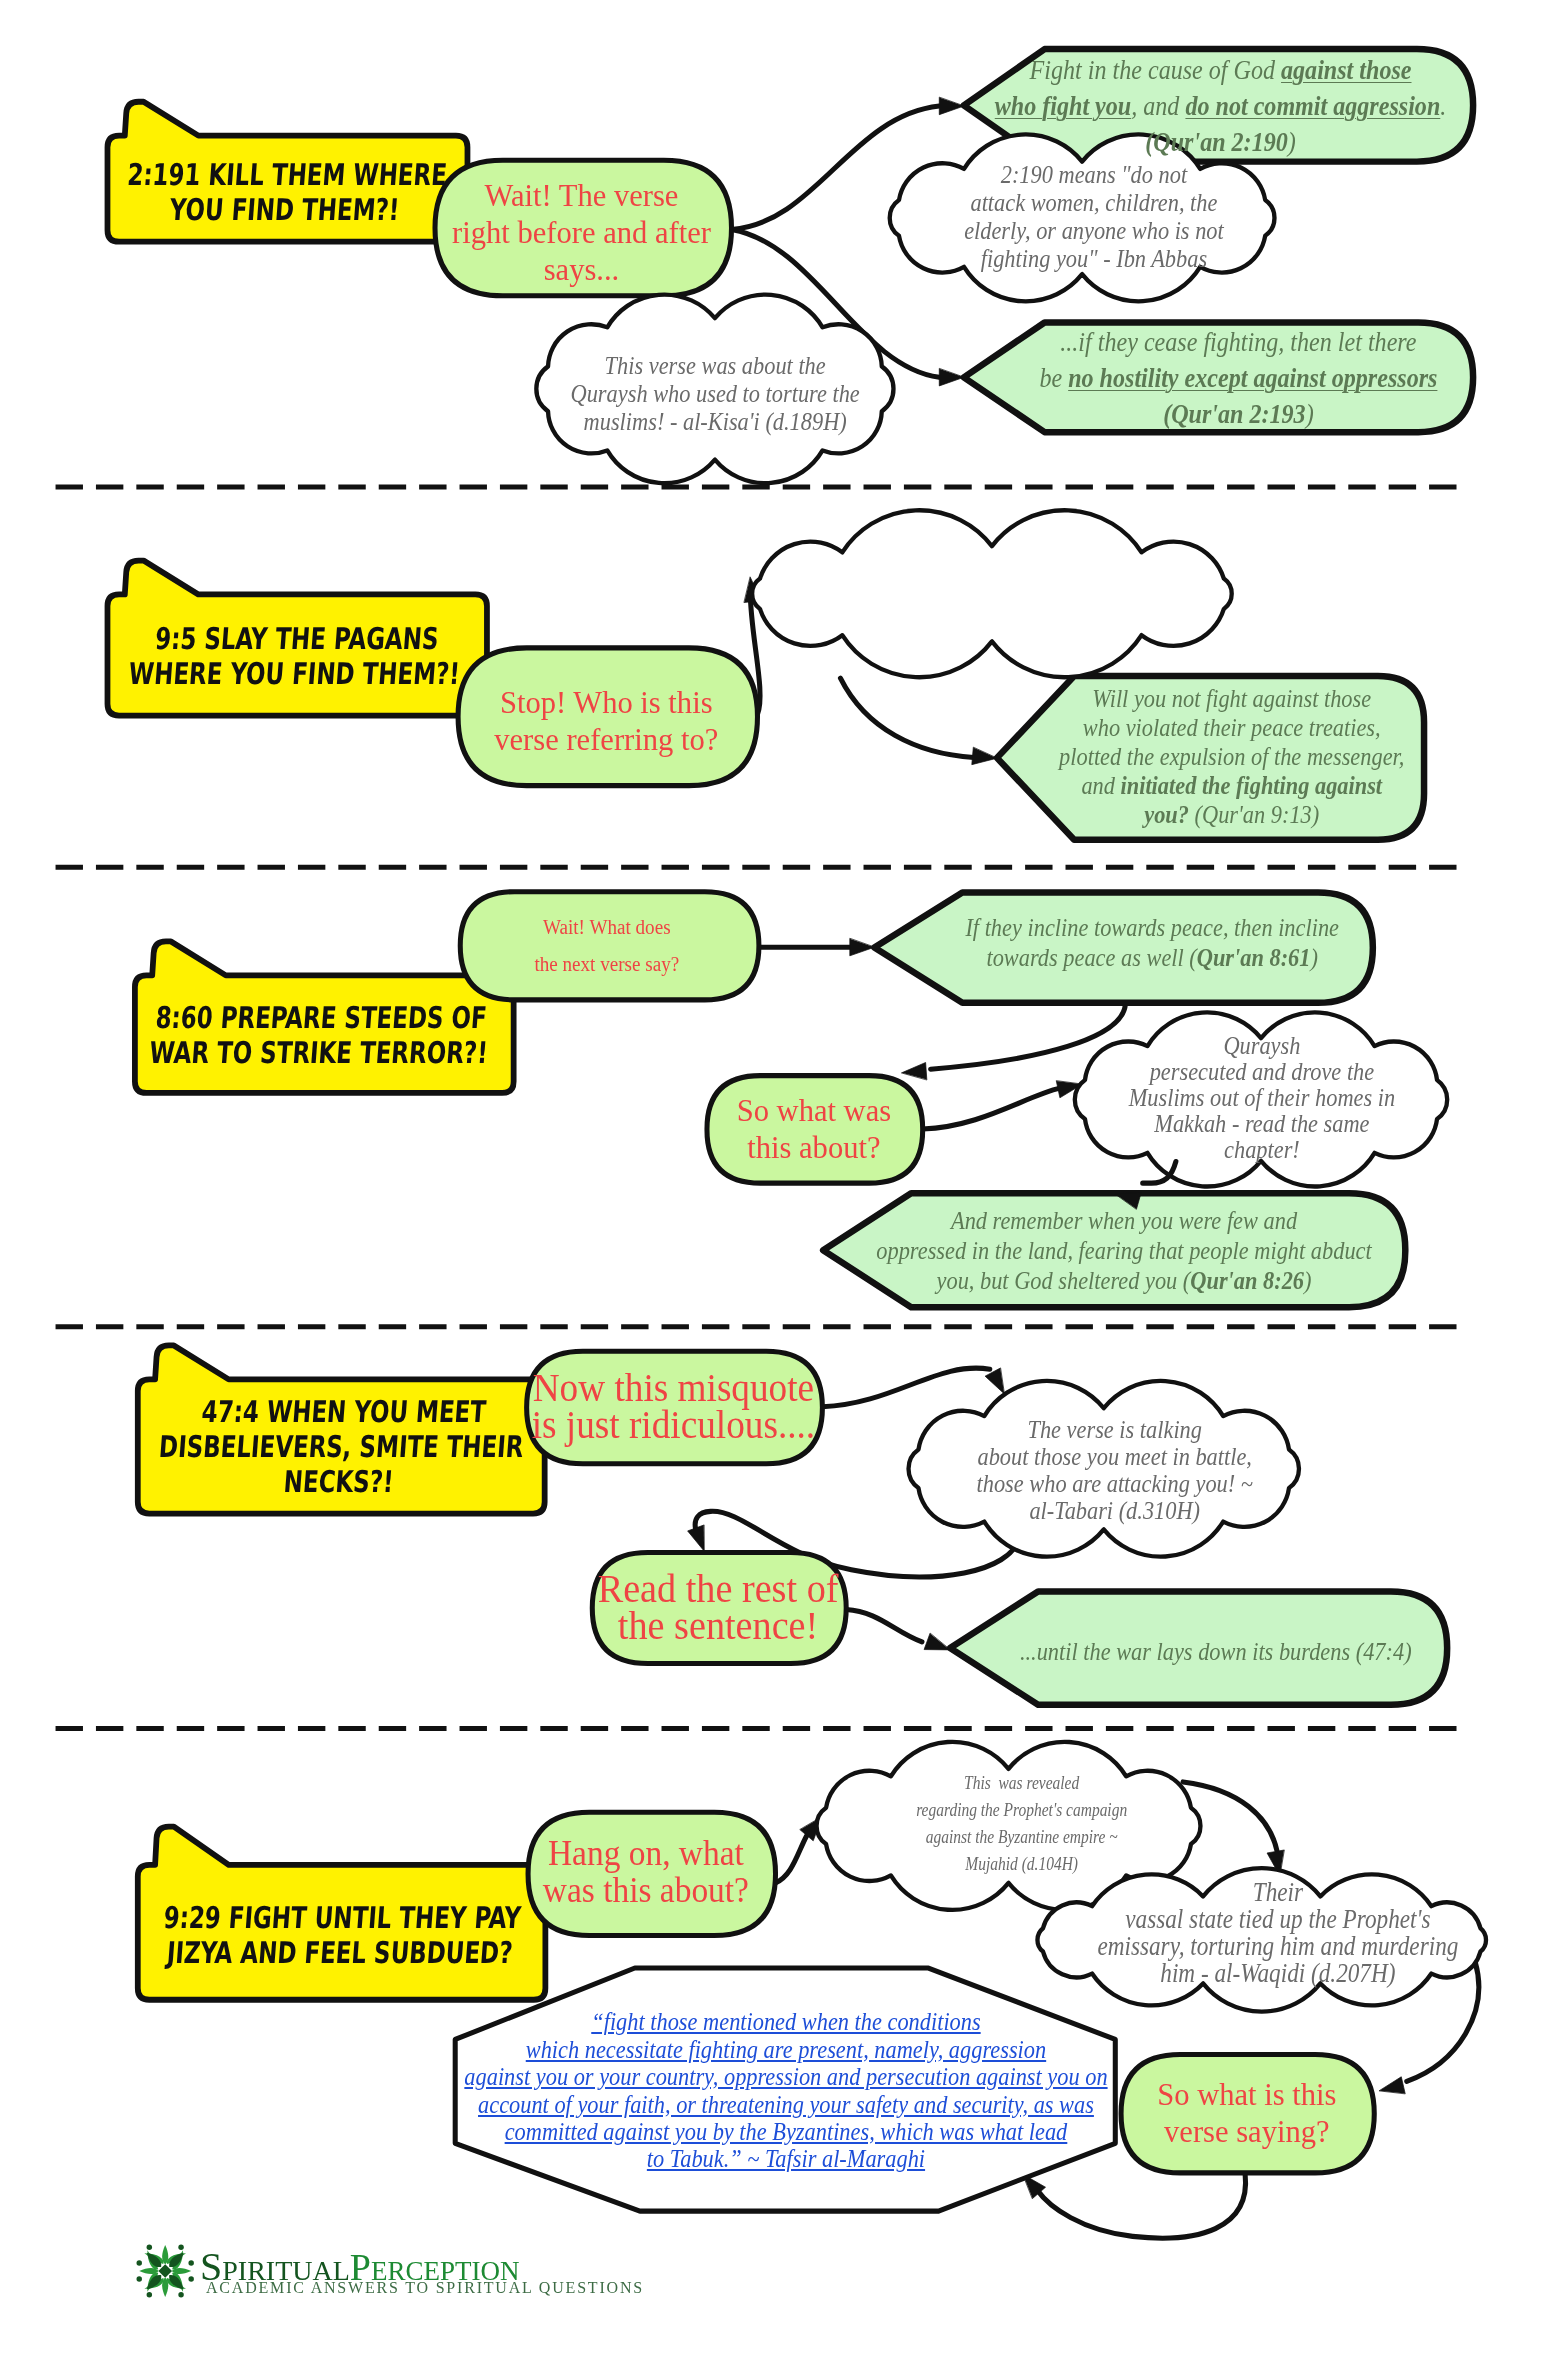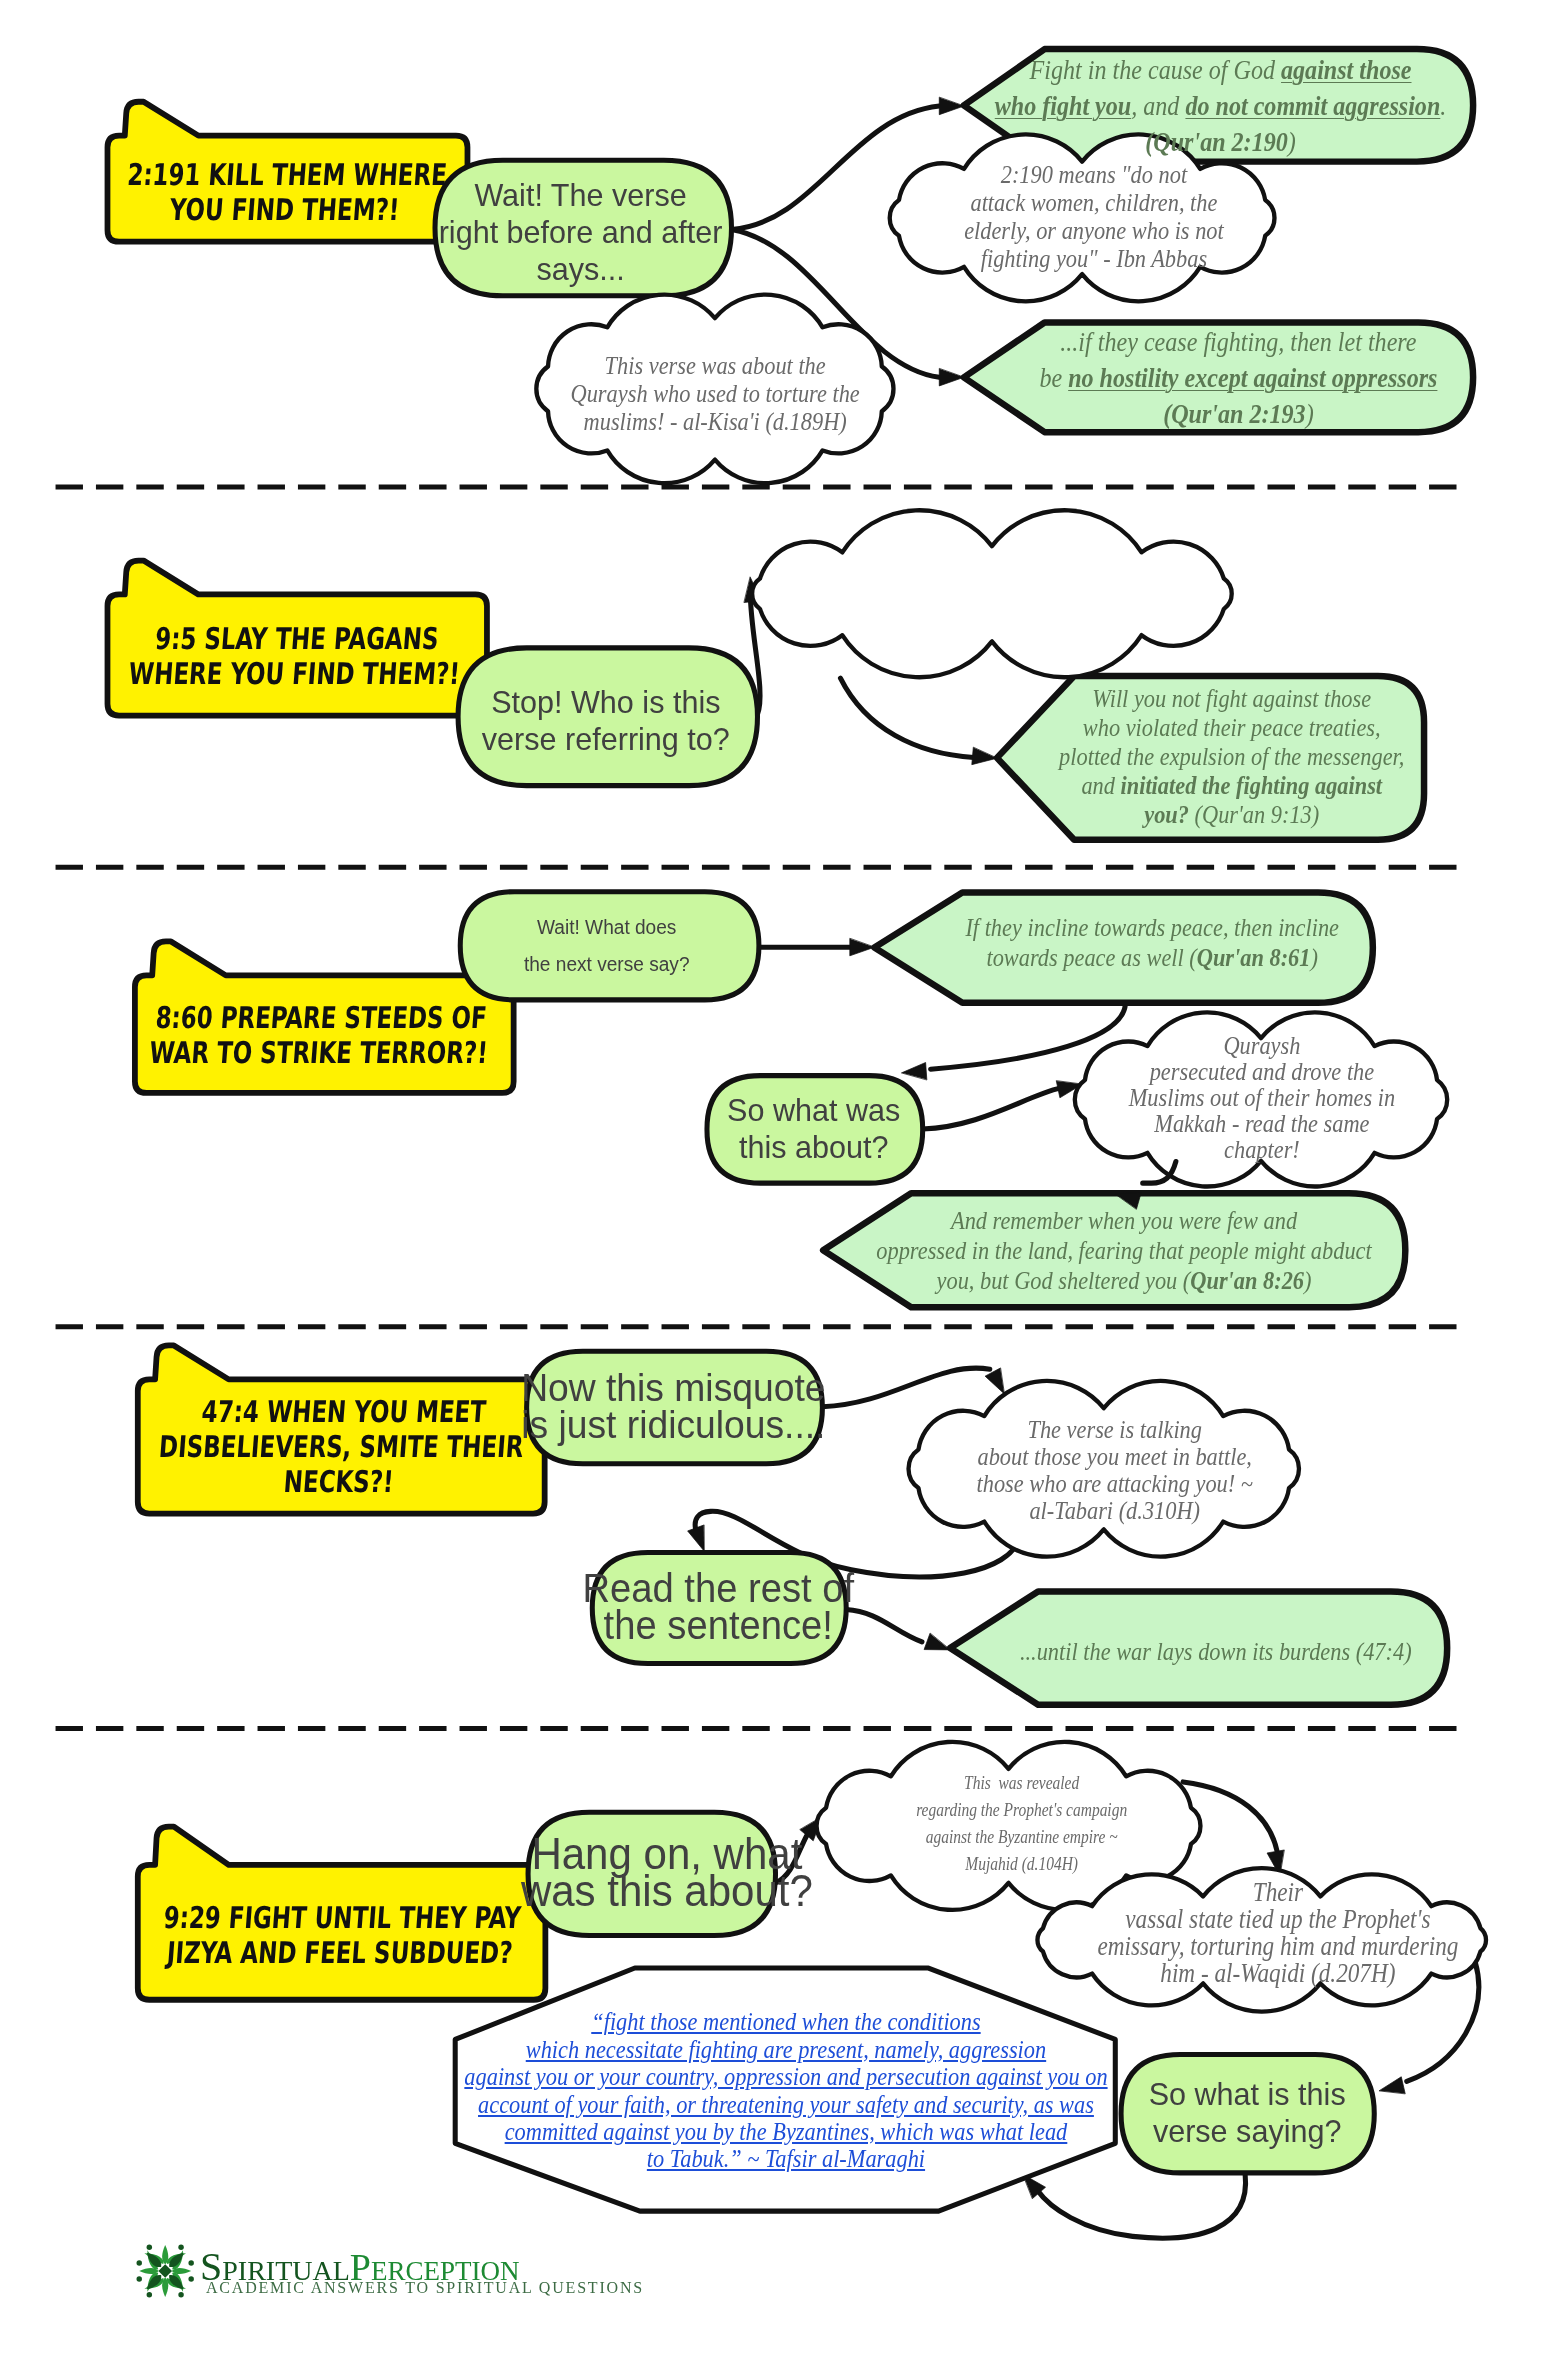--- a/index.html
+++ b/index.html
@@ -6,21 +6,21 @@
   body{width:1564px;height:2354px;overflow:hidden;}
   #stage{position:relative;width:1564px;height:2354px;background:#fff;}
   svg#art{position:absolute;left:0;top:0;}
   .sh{stroke:#111;stroke-linejoin:round;stroke-linecap:round;}
   .txt{position:absolute;display:flex;align-items:center;justify-content:center;
        text-align:center;white-space:pre;}
   .txt>span{display:block;transform-origin:center center;}
   .cloudtxt{font-family:"Liberation Serif",serif;font-style:italic;color:#6a6a6a;}
   .versetxt{font-family:"Liberation Serif",serif;font-style:italic;color:#5c7a54;}
   .versetxt u{text-decoration:underline;text-underline-offset:2.9px;text-decoration-thickness:1.4px;}
-  .prompttxt{font-family:Liberation Sans, sans-serif;color:#404040;}
+  .prompttxt{font-family:Liberation Serif, serif;color:#ef4444;}
   .bannertxt{font-family:"DejaVu Sans",sans-serif;font-stretch:condensed;font-weight:bold;color:#111;}
   .quotetxt{font-family:"Liberation Serif",serif;font-style:italic;color:#1d4ed8;text-decoration:underline;}
   .logowm{position:absolute;white-space:nowrap;font-family:"Liberation Serif",serif;
      font-variant:small-caps;line-height:1;}
   .logowm .lw1{color:#14541f;font-size:40px;}
   .logowm .lw2{color:#1d8a33;font-size:38px;}
   .logotag{position:absolute;white-space:nowrap;font-family:Liberation Serif, serif;
      color:#3c6b44;font-size:16px;letter-spacing:1.8px;}
 </style>
 </head>
@@ -133,21 +133,21 @@
     <div class="txt versetxt" style="left: 647px; top: 726px; width: 1010px; height: 433px; font-size: 26px; line-height: 30px;"><span style="transform: scaleX(0.86);">If they incline towards peace, then incline<br>towards peace as well (<b>Qur'an 8:61</b>)</span></div>
     <div class="txt prompttxt" style="left: 309px; top: 912px; width: 1010px; height: 433px; font-size: 32px; line-height: 37px;"><span style="transform: scaleX(0.955);">So what was<br>this about?</span></div>
     <div class="txt cloudtxt" style="left: 757px; top: 881px; width: 1010px; height: 433px; font-size: 26px; line-height: 26px;"><span style="transform: scaleX(0.86);">Quraysh<br>persecuted and drove the<br>Muslims out of their homes in<br>Makkah - read the same<br>chapter!</span></div>
     <div class="txt versetxt" style="left: 619px; top: 1034px; width: 1010px; height: 433px; font-size: 26px; line-height: 30px;"><span style="transform: scaleX(0.86);">And remember when you were few and<br>oppressed in the land, fearing that people might abduct<br>you, but God sheltered you (<b>Qur'an 8:26</b>)</span></div>
     <div class="txt bannertxt" style="left: -164px; top: 1230px; width: 1010px; height: 433px; font-size: 30px; line-height: 35px;"><span style="transform: scaleX(0.85) skewX(-5deg);">47:4 WHEN YOU MEET<br>DISBELIEVERS, SMITE THEIR<br>NECKS?!</span></div>
     <div class="txt prompttxt" style="left: 168px; top: 1189px; width: 1010px; height: 433px; font-size: 39px; line-height: 37px;"><span style="transform: scaleX(0.955);">Now this misquote<br>is just ridiculous....</span></div>
     <div class="txt cloudtxt" style="left: 610px; top: 1253px; width: 1010px; height: 433px; font-size: 26px; line-height: 27px;"><span style="transform: scaleX(0.86);">The verse is talking<br>about those you meet in battle,<br>those who are attacking you! ~<br>al-Tabari (d.310H)</span></div>
     <div class="txt prompttxt" style="left: 213px; top: 1390px; width: 1010px; height: 433px; font-size: 40px; line-height: 37px;"><span style="transform: scaleX(0.955);">Read the rest of<br>the sentence!</span></div>
     <div class="txt versetxt" style="left: 711px; top: 1435px; width: 1010px; height: 433px; font-size: 26px; line-height: 30px;"><span style="transform: scaleX(0.86);">...until the war lays down its burdens (47:4)</span></div>
     <div class="txt bannertxt" style="left: -164px; top: 1718px; width: 1010px; height: 433px; font-size: 30px; line-height: 35px;"><span style="transform: scaleX(0.85) skewX(-5deg);">9:29 FIGHT UNTIL THEY PAY<br>JIZYA AND FEEL SUBDUED?</span></div>
-    <div class="txt prompttxt" style="left: 162px; top: 1655px; width: 1010px; height: 433px; font-size: 44px; line-height: 37px;"><span style="transform: scaleX(0.955);">Hang on, what<br>was this about?</span></div>
+    <div class="txt prompttxt" style="left: 141px; top: 1655px; width: 1010px; height: 433px; font-size: 35px; line-height: 37px;"><span style="transform: scaleX(0.955);">Hang on, what<br>was this about?</span></div>
     <div class="txt cloudtxt" style="left: 517px; top: 1607px; width: 1010px; height: 433px; font-size: 18px; line-height: 27px;"><span style="transform: scaleX(0.86);">This  was revealed<br>regarding the Prophet's campaign<br>against the Byzantine empire ~<br>Mujahid (d.104H)</span></div>
     <div class="txt cloudtxt" style="left: 773px; top: 1716px; width: 1010px; height: 433px; font-size: 27px; line-height: 27px;"><span style="transform: scaleX(0.86);">Their<br>vassal state tied up the Prophet's<br>emissary, torturing him and murdering<br>him - al-Waqidi (d.207H)</span></div>
     <div class="txt quotetxt" style="left: 281px; top: 1874px; width: 1010px; height: 433px; font-size: 26px; line-height: 27.4px;"><span style="transform: scaleX(0.86);">“fight those mentioned when the conditions<br>which necessitate fighting are present, namely, aggression<br>against you or your country, oppression and persecution against you on<br>account of your faith, or threatening your safety and security, as was<br>committed against you by the Byzantines, which was what lead<br>to Tabuk.” ~ Tafsir al-Maraghi</span></div>
     <div class="txt prompttxt" style="left: 742px; top: 1896px; width: 1010px; height: 433px; font-size: 32px; line-height: 37px;"><span style="transform: scaleX(0.955);">So what is this<br>verse saying?</span></div>
     <div class="logowm" style="left: 200px; top: 2247px;"><span class="lw1">Spiritual</span><span class="lw2">Perception</span></div>
     <div class="logotag" style="left: 206px; top: 2279px;">ACADEMIC ANSWERS TO SPIRITUAL QUESTIONS</div>
   </div>
 
 
 </body></html>

